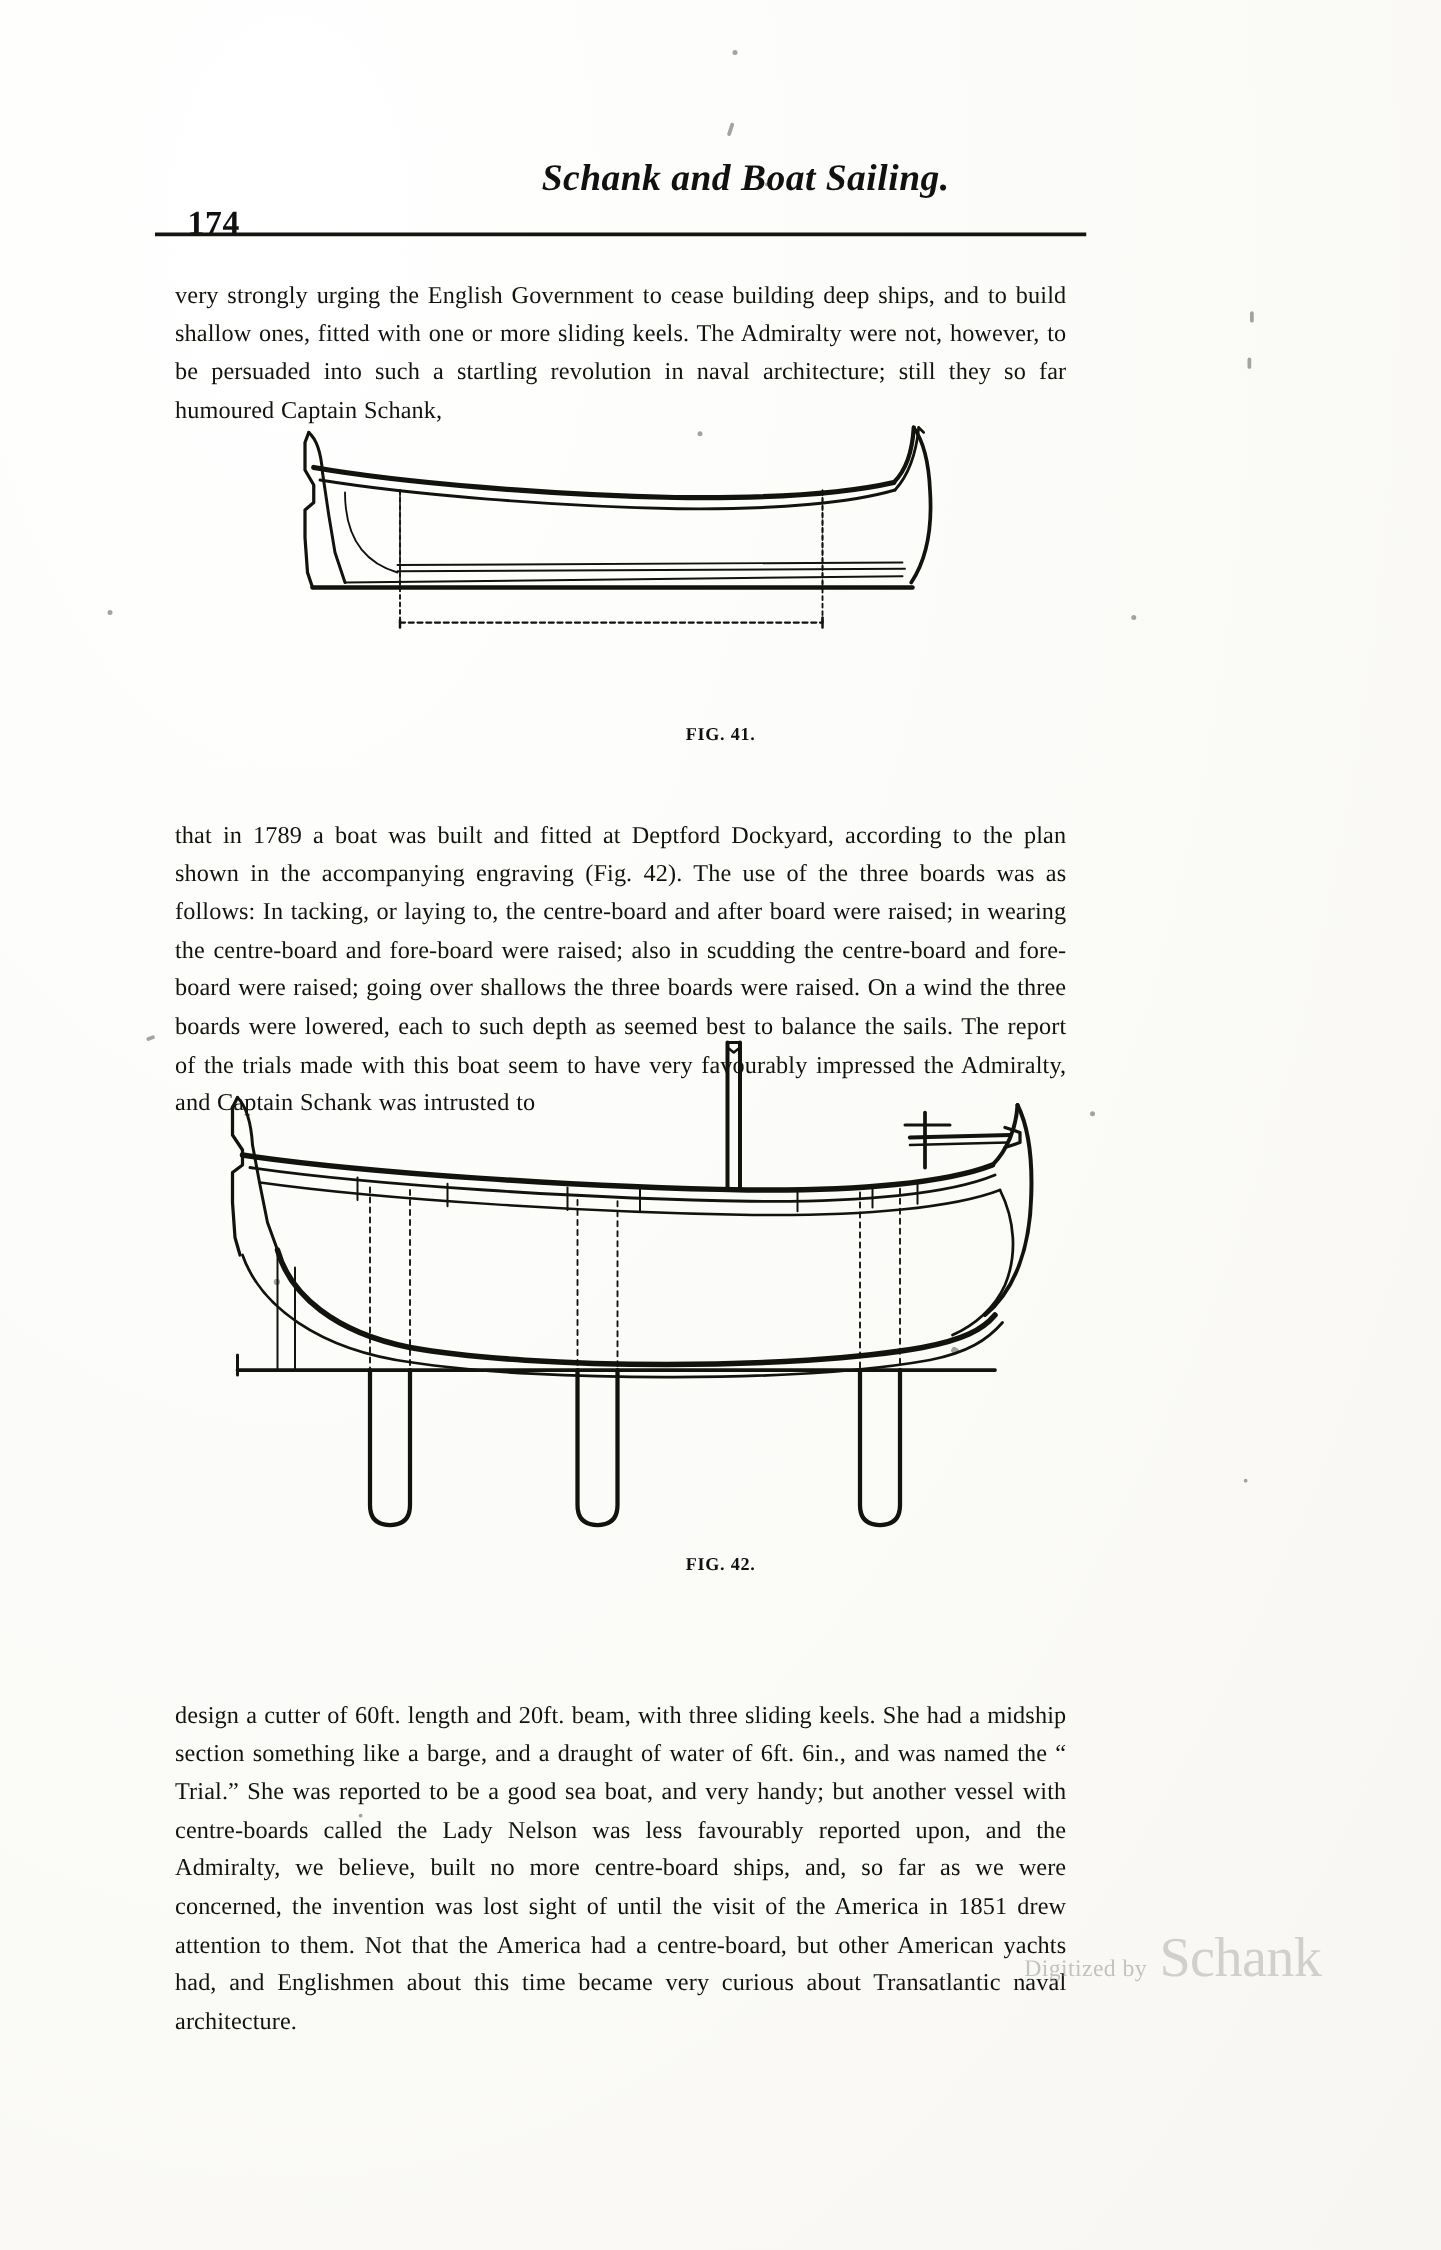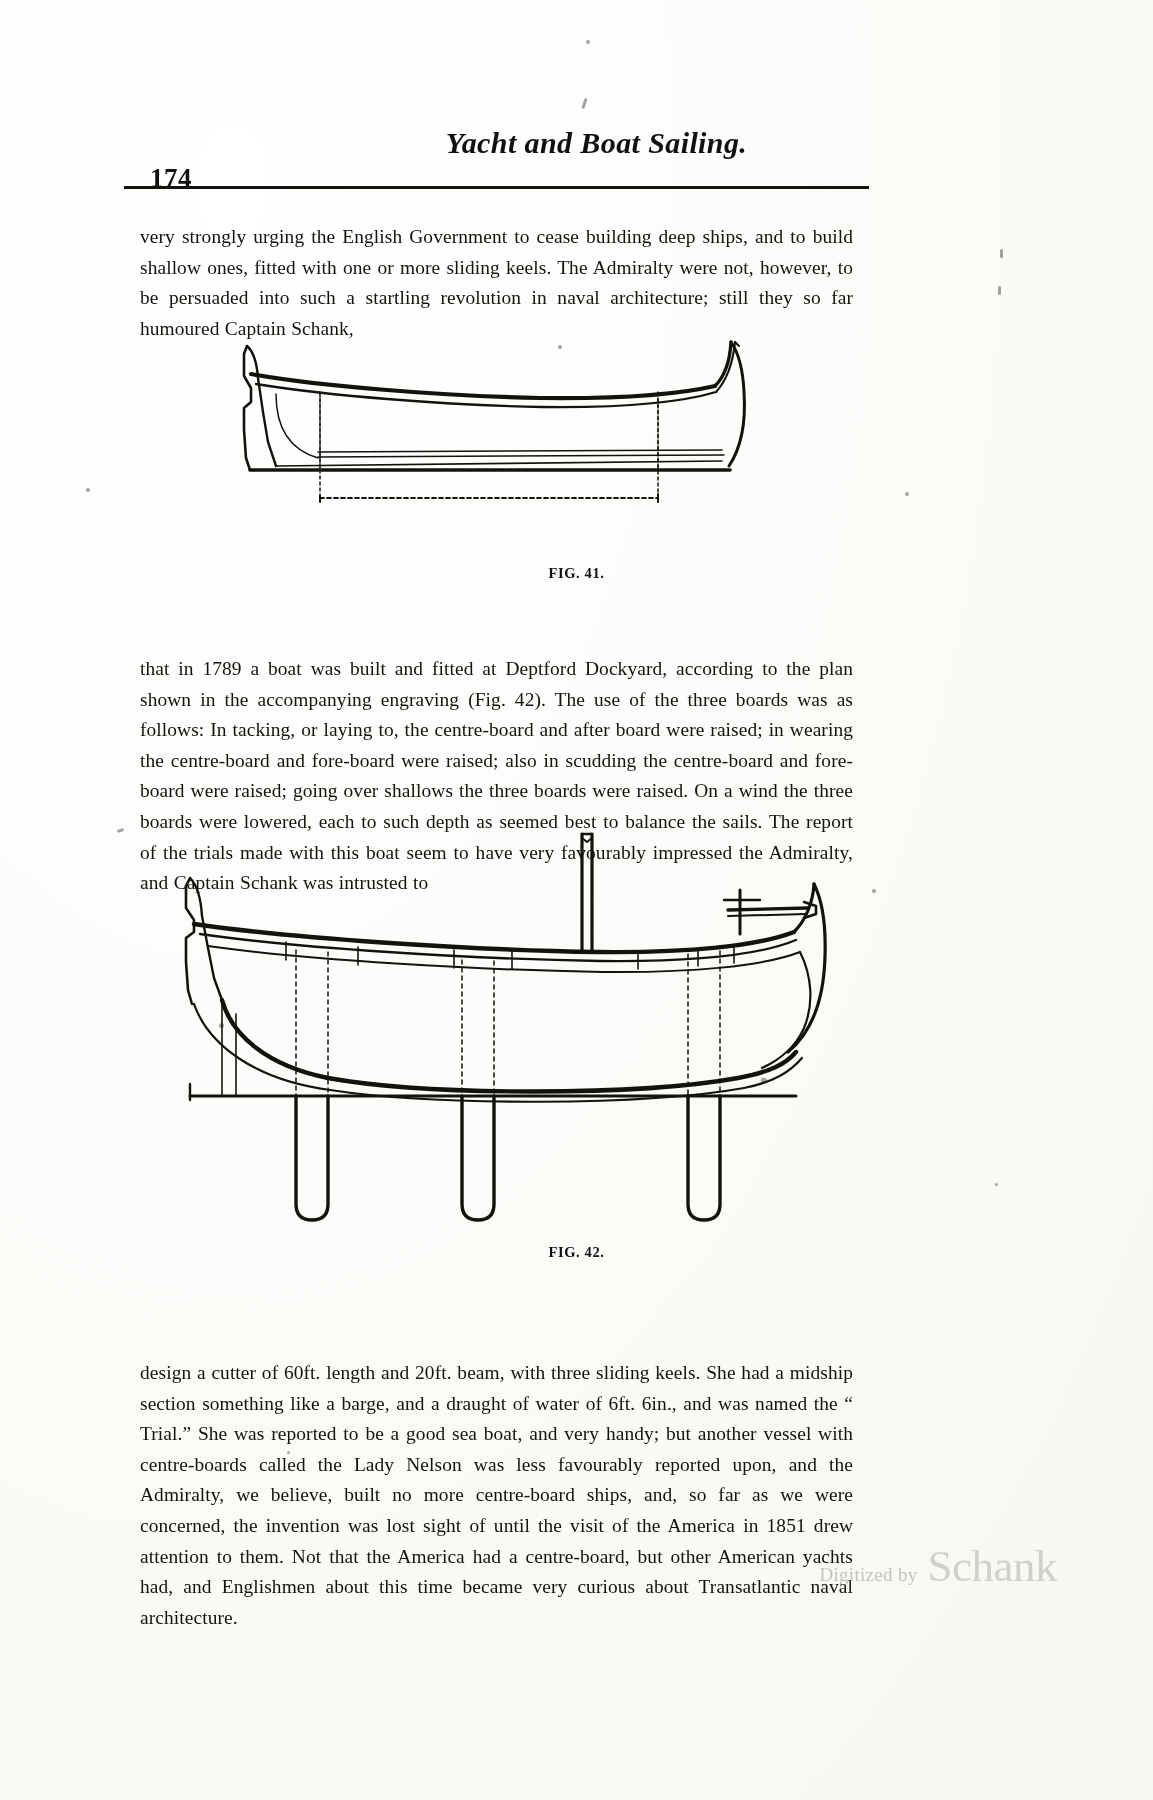--- a/index.html
+++ b/index.html
@@ -94,21 +94,21 @@
   <div class="speck" style="left:219px;top:1023px;width:5px;height:5px;"></div>
   <div class="speck" style="left:872px;top:889px;width:4px;height:4px;"></div>
   <div class="speck" style="left:761px;top:1078px;width:6px;height:5px;border-radius:2px;transform:rotate(30deg);"></div>
   <div class="speck" style="left:287px;top:1451px;width:3px;height:3px;"></div>
   <div class="speck" style="left:995px;top:1183px;width:3px;height:3px;"></div>
   <div class="speck" style="left:1000px;top:249px;width:3px;height:9px;border-radius:2px;"></div>
   <div class="speck" style="left:998px;top:286px;width:3px;height:9px;border-radius:2px;"></div>
 
   <div class="header">
     <div class="folio">174</div>
-    <div class="running-title">Yacht and Boat Sailing.</div>
+    <div class="running-title">Schank and Boat Sailing.</div>
   </div>
   <div class="rule"></div>
 
   <div class="para" style="top:206px;">
     <p>very strongly urging the English Government to cease building deep ships, and to build shallow ones, fitted with one or more sliding keels.   The Admiralty were not, however, to be persuaded into such a startling revolution in naval architecture; still they so far humoured Captain Schank,</p>
   </div>
 
   <div class="figwrap" style="left:210px;top:330px;">
     <svg width="580" height="180" viewBox="0 0 580 180">
       <g fill="none" stroke="#13130e" stroke-linecap="round" stroke-linejoin="round">
@@ -136,21 +136,21 @@
         <path d="M110 168 L448 168" stroke-width="1.8" stroke-dasharray="4 3"></path>
         <path d="M448 168 L448 60" stroke-width="1.5" stroke-dasharray="3 3"></path>
         <path d="M110 166 L110 172" stroke-width="2"></path>
         <path d="M448 164 L448 172" stroke-width="2"></path>
 
         <path d="M110 64 L110 140" stroke-width="1.3" stroke-dasharray="3 3"></path>
         <path d="M448 62 L448 140" stroke-width="1.3" stroke-dasharray="3 3"></path>
       </g>
     </svg>
   </div>
-  <div class="fig-caption" style="top:565px;">
+  <div class="fig-caption" style="top:580px;">
     <span>FIG. 41.</span>
   </div>
 
   <div class="para" style="top:638px;">
     <p>that in 1789 a boat was built and fitted at Deptford Dockyard, according to the plan shown in the accompanying engraving (Fig. 42).   The use of the three boards was as follows: In tacking, or laying to, the centre-board and after board were raised; in wearing the centre-board and fore-board were raised; also in scudding the centre-board and fore-board were raised; going over shallows the three boards were raised.   On a wind the three boards were lowered, each to such depth as seemed best to balance the sails.   The report of the trials made with this boat seem to have very favourably impressed the Admiralty, and Captain Schank was intrusted to</p>
   </div>
 
   <div class="figwrap" style="left:168px;top:828px;">
     <svg width="680" height="412" viewBox="0 0 680 412">
       <g fill="none" stroke="#13130e" stroke-linecap="round" stroke-linejoin="round">

